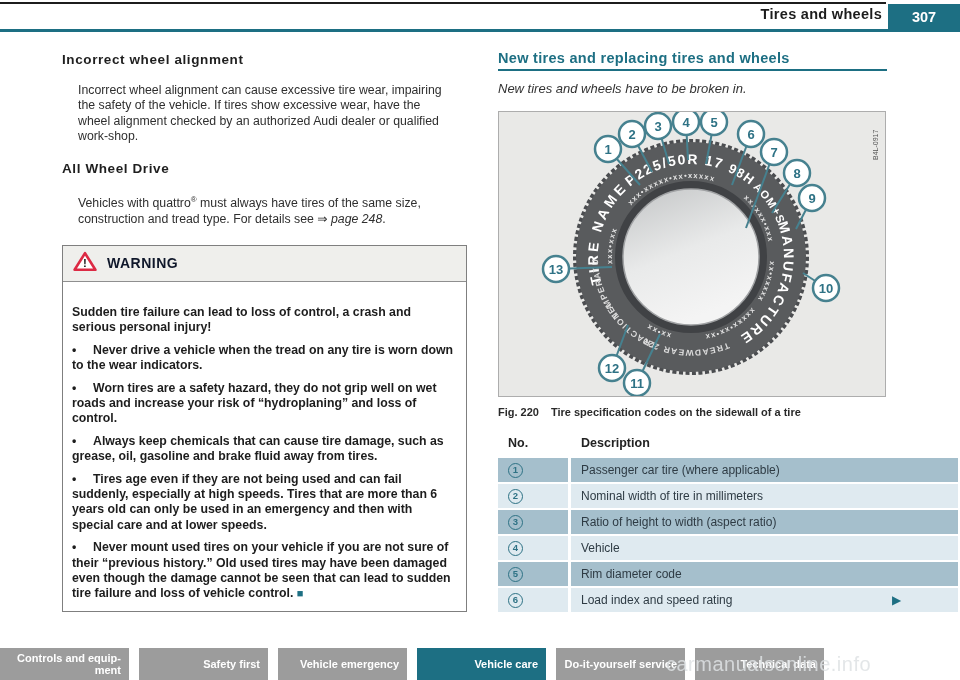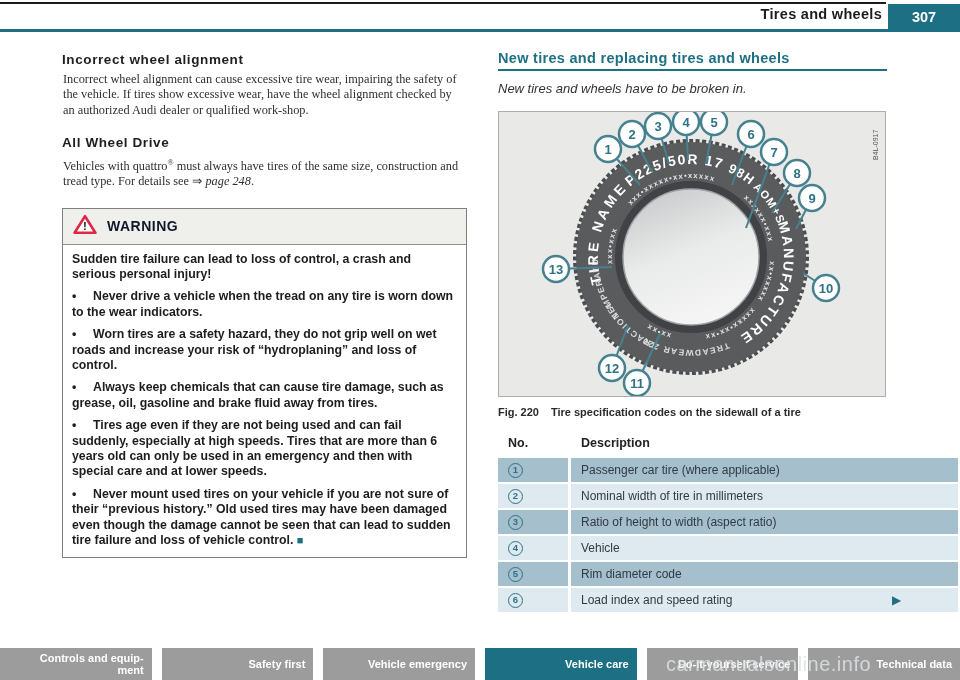--- a/index.html
+++ b/index.html
@@ -14,32 +14,32 @@
   .page-badge{position:absolute;top:4px;right:0;width:72px;height:27px;background:#1d6f83;color:#fff;
     font-size:14.5px;font-weight:bold;text-align:center;line-height:27px;}
   .teal-rule{position:absolute;top:29px;left:0;width:960px;height:3px;background:#1d6f83;}
 
   
   .col-left{position:absolute;left:62px;top:46px;width:405px;}
   .col-right{position:absolute;left:498px;top:46px;width:389px;}
 
   .col-left h3{margin:6px 0 5px 0;font-size:13.5px;font-weight:bold;color:#1f1f1f;letter-spacing:.6px;}
   .col-left h3.second{margin-top:17px;}
-  .col-left p.body{margin:1px;font-size:12.3px;line-height:15.3px;color:#2f2f2f;font-family:Liberation Serif, serif;}
+  .col-left p.body{margin:16px;font-size:12.3px;line-height:15.3px;color:#2f2f2f;}
   .col-left sup{font-size:8px;}
   .ref-arrow{font-style:normal;}
   .ref-link{font-style:italic;}
 
   
   .warnbox{margin-top:18px;border:1px solid #7f7f7f;background:#fff;}
   .warnhead{display:flex;align-items:center;gap:10px;padding:5px 10px;background:#efefec;border-bottom:1px solid #8f8f8f;}
   .warnhead .wtitle{font-size:14px;font-weight:bold;color:#0f172a;letter-spacing:.5px;}
   .warnbody{padding:7px 9px 9px 9px;}
   .warnbody p{margin:7px 0 0 0;font-size:12.3px;line-height:15.4px;font-weight:bold;color:#1d1d1d;}
-  .warnbody p:first-child{margin-top:0;}
+  .warnbody p:first-child{margin-top:16px;}
   .bdot{display:inline-block;width:21px;}
   .endmark{color:#1d6f83;font-size:11px;}
 
   
   .r-heading{margin:4px 0 0 0;padding-bottom:3px;border-bottom:2px solid #1d6f83;
     font-size:14.5px;font-weight:bold;color:#1d6f83;letter-spacing:.3px;}
   .r-intro{margin:10px 0 0 0;font-size:13px;font-style:italic;color:#333;}
   .figure{margin-top:15px;width:386px;height:284px;border:1px solid #adadad;background:#e9e9e7;}
   .caption{margin-top:9px;font-size:11px;font-weight:bold;color:#2a2a2a;}
   .caption .cap-label{margin-right:12px;}
@@ -52,21 +52,21 @@
   .t-row{display:flex;gap:3px;height:24px;margin-top:2px;position:relative;}
   .t-row .c1{width:70px;display:flex;align-items:center;padding-left:10px;box-sizing:border-box;}
   .t-row .c2{flex:1;display:flex;align-items:center;padding-left:10px;font-size:12px;color:#2e3b44;}
   .t-row.dark .c1,.t-row.dark .c2{background:#a5bfcc;}
   .t-row.light .c1,.t-row.light .c2{background:#dfeaf0;}
   .numcirc{width:15px;height:15px;box-sizing:border-box;border:1.5px solid #2e7285;border-radius:50%;
     color:#2e7285;font-size:9.5px;font-weight:bold;text-align:center;line-height:12px;background:transparent;}
   .continue{position:absolute;left:394px;top:5px;color:#1d6f83;font-size:12px;}
 
   
-  .tabs{position:absolute;left:0;bottom:0;width:960px;height:32px;display:flex;gap:10px;}
+  .tabs{position:absolute;left:0;bottom:0;width:824px;height:32px;display:flex;gap:10px;}
   .tab{flex:1;background:#9c9c9c;display:flex;align-items:center;justify-content:flex-end;
     padding-right:8px;color:#fff;font-size:11px;font-weight:bold;text-align:right;line-height:12px;white-space:pre-line;}
   .tab.active{background:#1d6f83;}
   .watermark{position:absolute;left:666px;bottom:4px;font-size:20px;color:rgba(222,226,228,0.85);
     letter-spacing:.5px;z-index:5;pointer-events:none;}
 </style>
 </head>
 <body>
 
 <div class="top-rule"></div>

